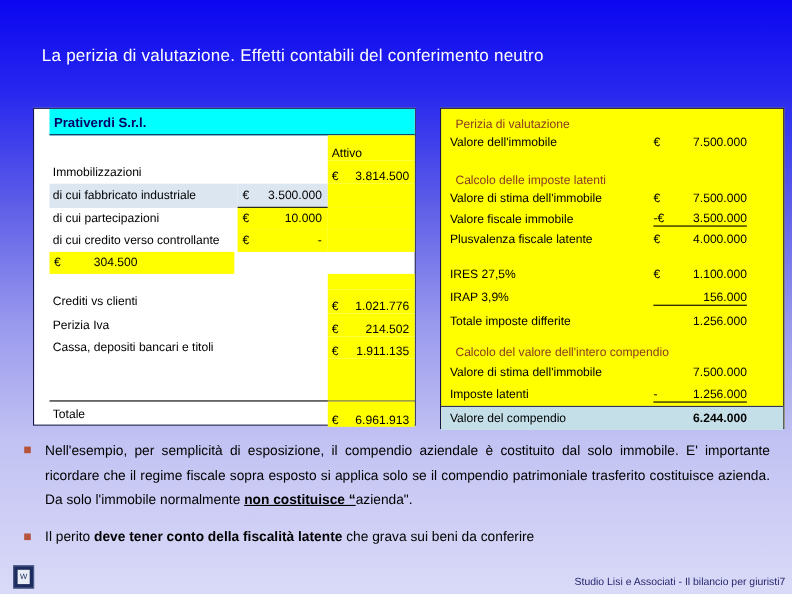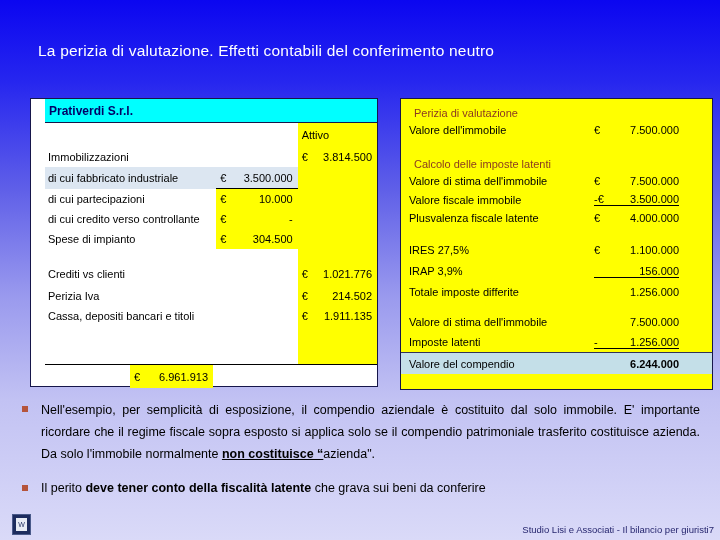--- a/index.html
+++ b/index.html
@@ -20,21 +20,21 @@
   }
   .lt-header{
     height:24px;background:#00ffff;display:flex;align-items:center;
     padding-left:4px;font-weight:bold;font-size:12px;color:#000066;
     border-bottom:1px solid #16164a;box-sizing:border-box;
   }
   .lt-row{display:flex;}
   .lt-label{width:180px;display:flex;align-items:center;padding-left:3px;box-sizing:border-box;}
   .lt-mid,.lt-right{width:85px;display:flex;align-items:center;justify-content:space-between;
     padding:0 5px 0 4px;box-sizing:border-box;}
-  .lt-right{width:83px;}
+  .lt-right{width:83px;align-items:flex-end;}
   .ylw{background:#ffff00;}
   .blu{background:#dce6f1;}
   .lt-mid.uline{border-bottom:1px solid #000;}
   .lt-total{border-top:1px solid #000;box-sizing:border-box;}
   
   .vt{
     position:absolute;left:400px;top:98px;width:313px;height:292px;
     background:#ffff00;border:1px solid #16164a;box-sizing:border-box;
     font-size:11px;color:#000;padding-top:6px;
   }
@@ -111,21 +111,20 @@
     <div class="lt-row" style="height:20px">
       <div class="lt-label">di cui credito verso controllante</div>
       <div class="lt-mid ylw">
         <span>€</span>
         <span>-</span>
       </div>
       <div class="lt-right ylw"></div>
     </div>
 
     <div class="lt-row" style="height:20px">
-      <div class="lt-label">Spese di  impianto</div>
       <div class="lt-mid ylw">
         <span>€</span>
         <span>304.500</span>
       </div>
       <div class="lt-right ylw"></div>
     </div>
 
     <div class="lt-row" style="height:14px">
       <div class="lt-label"></div>
       <div class="lt-mid"></div>
@@ -159,20 +158,21 @@
       </div>
     </div>
 
     <div class="lt-row" style="height:38px">
       <div class="lt-label"></div>
       <div class="lt-mid"></div>
       <div class="lt-right ylw"></div>
     </div>
 
     <div class="lt-row lt-total" style="height:24px">
+      <div class="lt-label">Totale</div>
       <div class="lt-mid"></div>
       <div class="lt-right ylw">
         <span>€</span>
         <span>6.961.913</span>
       </div>
     </div>
   </div>
 
   <div class="vt">
 
@@ -239,20 +239,23 @@
     <div class="vt-row" style="height:20px">
       <div class="vt-label">Totale imposte differite</div>
       <div class="vt-val">
         <span class="vt-cur"></span>
         <span class="vt-num">1.256.000</span>
       </div>
     </div>
 
     <div style="height:10px"></div>
 
+    <div class="vt-row" style="height:17px">
+      <div class="vt-label vt-head">Calcolo del valore dell'intero compendio</div>
+    </div>
 
     <div class="vt-row" style="height:20px">
       <div class="vt-label">Valore di stima dell'immobile</div>
       <div class="vt-val">
         <span class="vt-cur"></span>
         <span class="vt-num">7.500.000</span>
       </div>
     </div>
 
     <div class="vt-row" style="height:20px">

